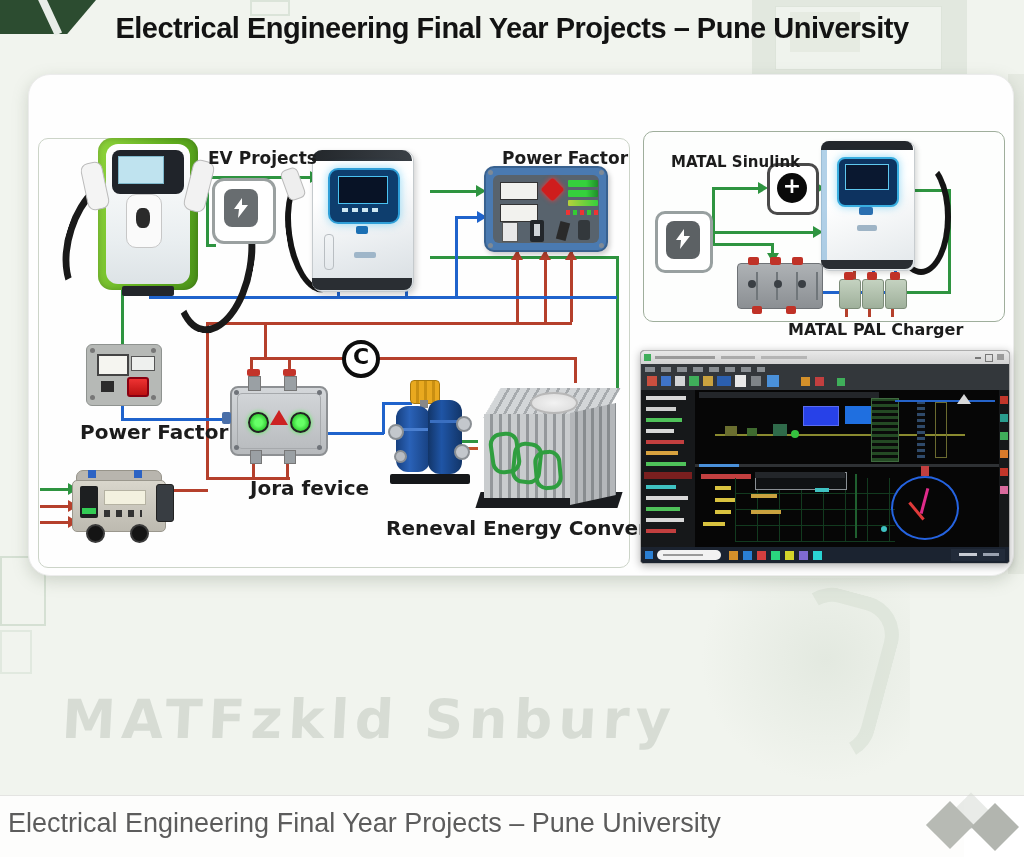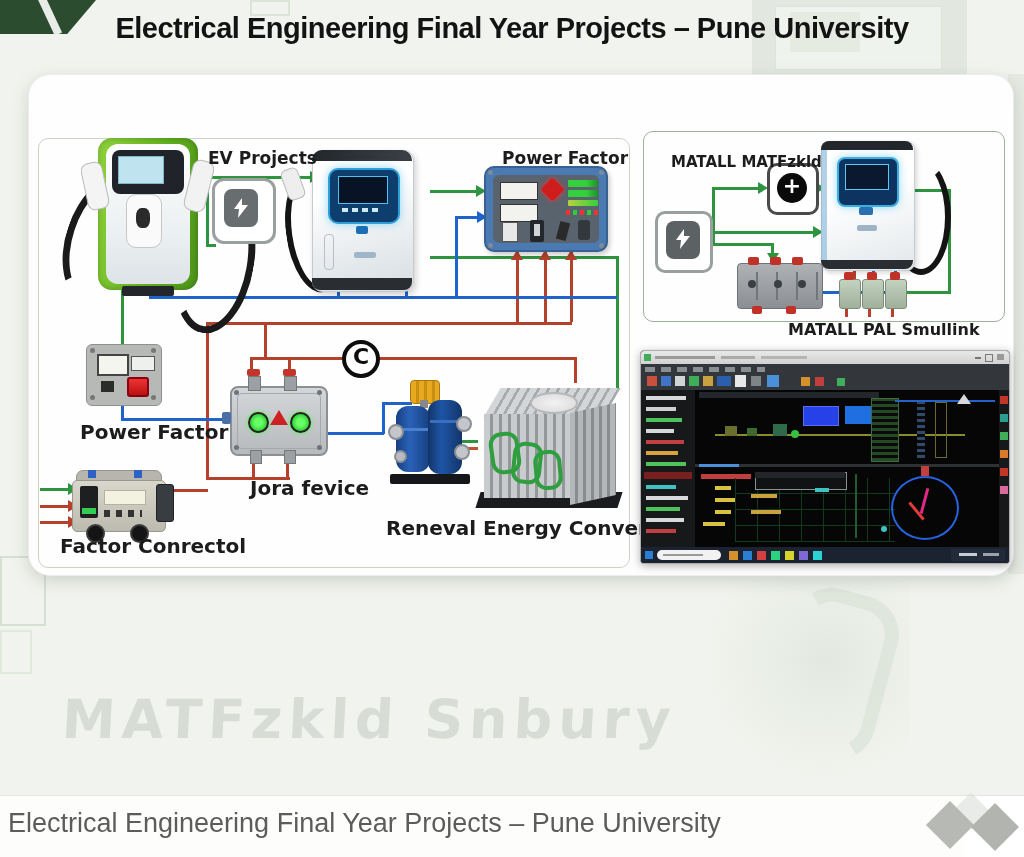--- a/index.html
+++ b/index.html
@@ -239,21 +239,20 @@
     <div style="left:96px;top:20px;width:46px;height:92px;background:repeating-linear-gradient(90deg,#b4b7ba 0 5px,#888c8f 5px 8px);transform:skewY(-12deg);"></div>
     <div style="left:16px;top:44px;width:22px;height:34px;border:4px solid #2f9e3f;border-radius:12px;transform:rotate(-8deg);"></div>
     <div style="left:38px;top:54px;width:22px;height:34px;border:4px solid #2f9e3f;border-radius:12px;transform:rotate(6deg);"></div>
     <div style="left:60px;top:62px;width:20px;height:32px;border:4px solid #2f9e3f;border-radius:12px;transform:rotate(-5deg);"></div>
   </div>
 
   <div class="lbl" style="left:208px;top:148px;font-size:17px;">EV Projects</div>
   <div class="lbl" style="left:502px;top:148px;font-size:17px;">Power Factor</div>
   <div class="lbl" style="left:80px;top:420px;font-size:20px;">Power Factor</div>
   <div class="lbl" style="left:250px;top:476px;font-size:20px;">Jora fevice</div>
-  <div class="lbl" style="left:60px;top:534px;font-size:20px;">Factor Conrectol</div>
   <div class="lbl" style="left:386px;top:516px;font-size:20px;">Reneval Energy Convertors</div>
 
   <div class="dev" style="left:643px;top:131px;width:360px;height:189px;">
 
     <div class="wire wh g" style="left:69px;top:56px;width:50px;"></div>
       <div class="arr arr-r" style="--c:#2e9440;left:115px;top:51px;"></div>
     <div class="wire wv g" style="left:69px;top:56px;height:58px;"></div>
     <div class="wire wh g" style="left:64px;top:106px;width:8px;"></div>
     <div class="wire wh g" style="left:64px;top:100px;width:110px;"></div>
       <div class="arr arr-r" style="--c:#2e9440;left:170px;top:95px;"></div>
@@ -313,23 +312,23 @@
 
     <div class="dev" style="left:196px;top:148px;width:70px;height:38px;">
       <div style="left:0;top:0;width:20px;height:28px;background:linear-gradient(#c4d2c0,#9fb09b);border:1px solid #7c8c78;border-radius:3px;"></div>
       <div style="left:5px;top:-7px;width:10px;height:8px;background:#c03227;border-radius:2px;"></div>
       <div style="left:23px;top:0;width:20px;height:28px;background:linear-gradient(#c4d2c0,#9fb09b);border:1px solid #7c8c78;border-radius:3px;"></div>
       <div style="left:28px;top:-7px;width:10px;height:8px;background:#c03227;border-radius:2px;"></div>
       <div style="left:46px;top:0;width:20px;height:28px;background:linear-gradient(#c4d2c0,#9fb09b);border:1px solid #7c8c78;border-radius:3px;"></div>
       <div style="left:51px;top:-7px;width:10px;height:8px;background:#c03227;border-radius:2px;"></div>
     </div>
 
-    <div class="lbl" style="left:28px;top:22px;font-size:15px;">MATALL MATFzkld</div>
-  </div>
-  <div class="lbl" style="left:788px;top:320px;font-size:16px;">MATALL PAL Smullink</div>
+    <div class="lbl" style="left:28px;top:22px;font-size:15px;">MATAL Sinulink</div>
+  </div>
+  <div class="lbl" style="left:788px;top:320px;font-size:16px;">MATAL PAL Charger</div>
 
   <div id="mwin">
     <div style="left:0;top:0;width:368px;height:13px;background:linear-gradient(#e8e8e8,#d2d2d2);">
       <div style="left:3px;top:3px;width:7px;height:7px;background:#3fae5a;"></div>
       <div style="left:14px;top:5px;width:60px;height:3px;background:#9a9a9a;"></div>
       <div style="left:80px;top:5px;width:34px;height:3px;background:#ababab;"></div>
       <div style="left:120px;top:5px;width:46px;height:3px;background:#b5b5b5;"></div>
       <div style="left:334px;top:6px;width:6px;height:2px;background:#777;"></div>
       <div style="left:344px;top:3px;width:6px;height:6px;border:1px solid #777;"></div>
       <div style="left:356px;top:3px;width:7px;height:6px;background:#9a9a9a;"></div>

